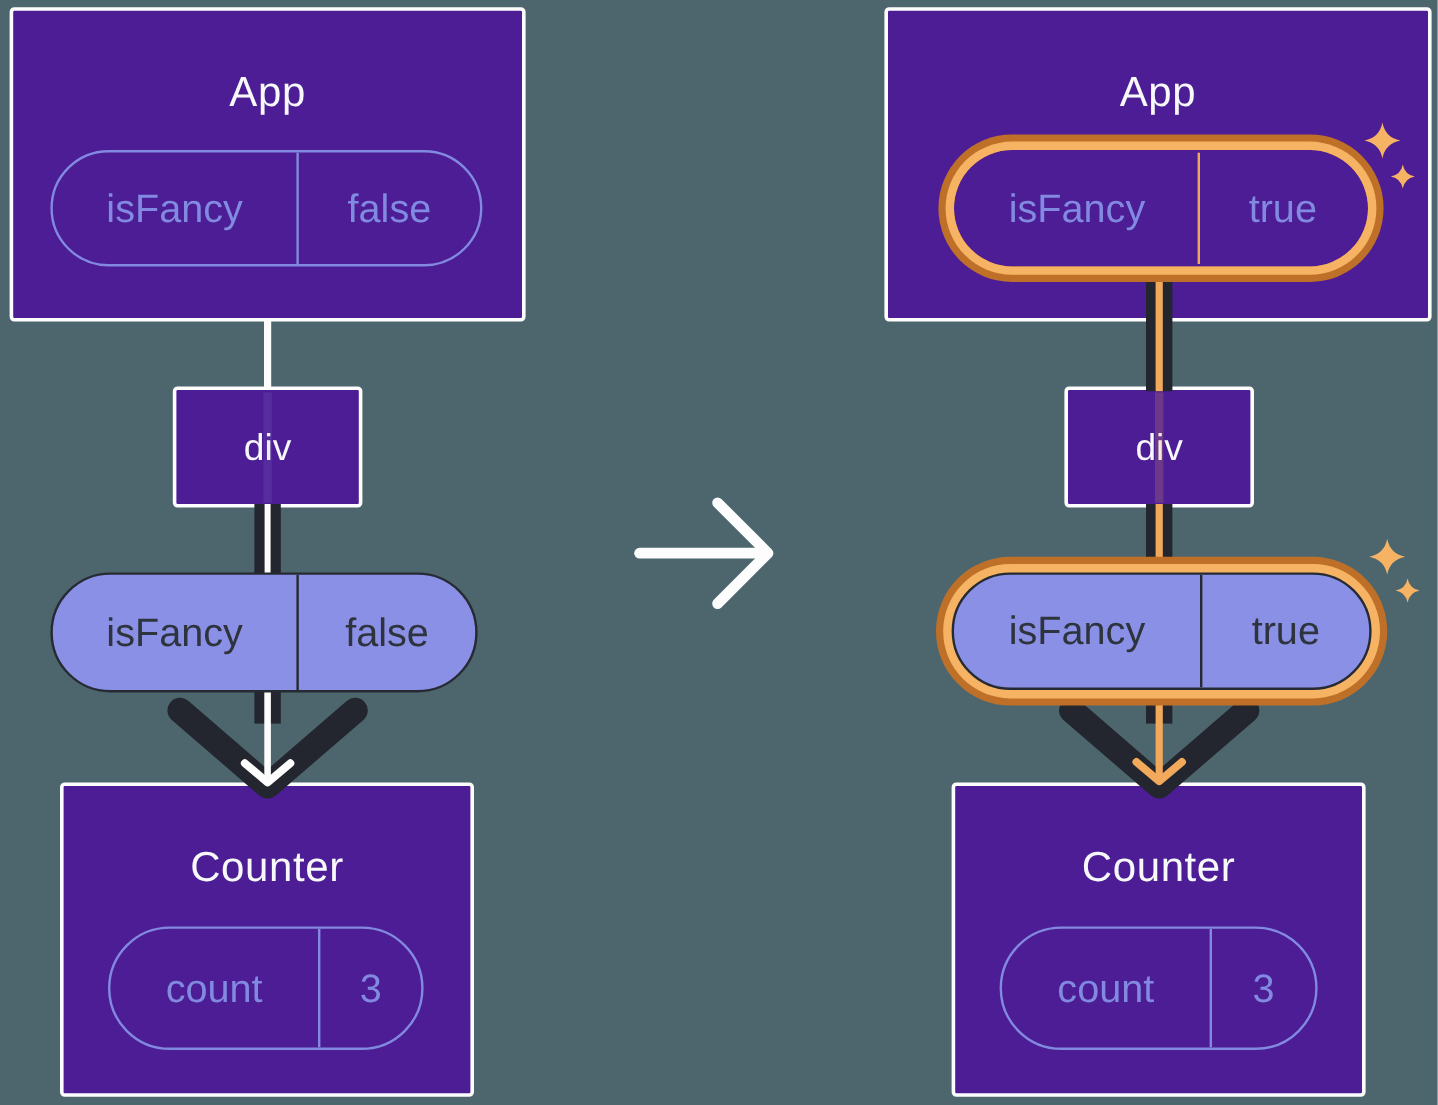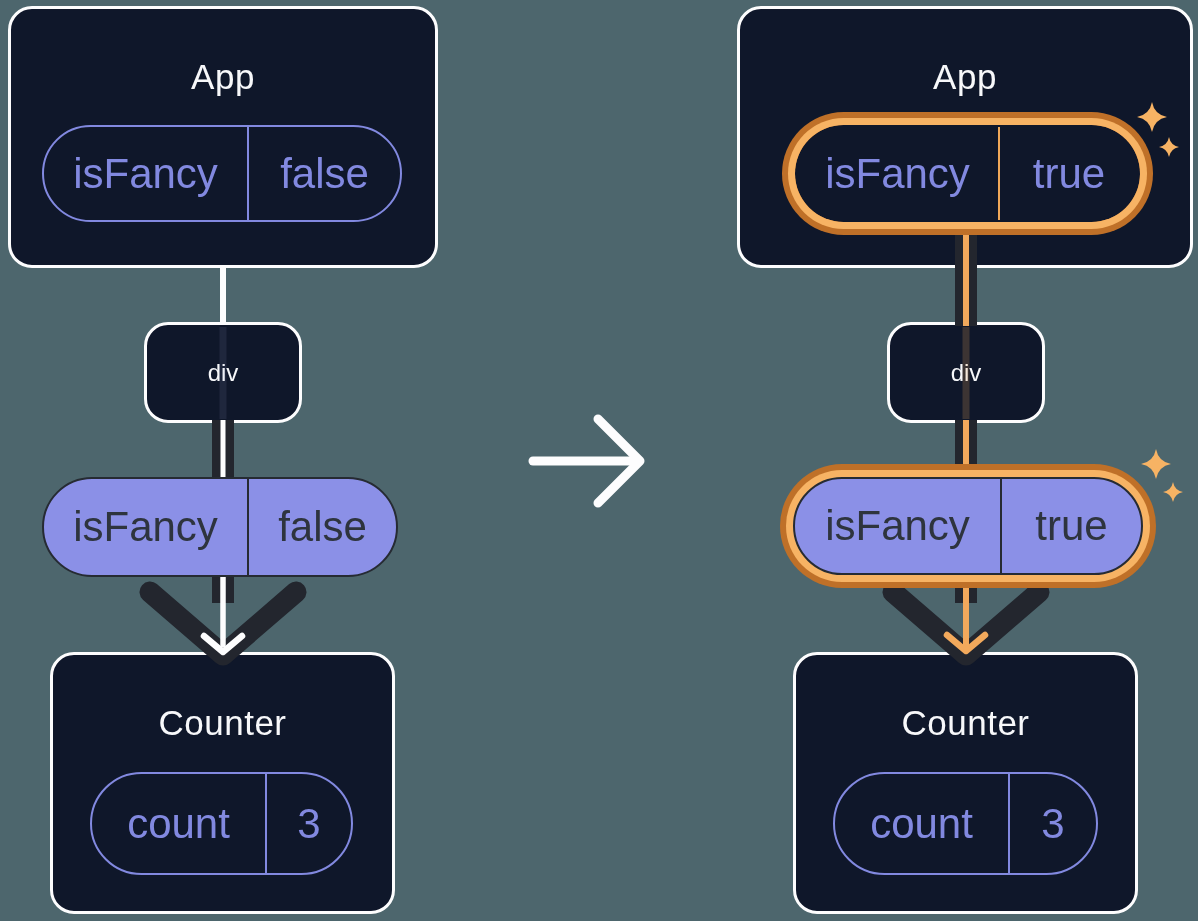--- a/index.html
+++ b/index.html
@@ -2,35 +2,35 @@
 <html><head>
 <meta charset="utf-8">
 <style>
   html,body { margin:0; padding:0; }
   .stage {
     position:relative; width:1198px; height:921px;
     background:#4d666d; overflow:hidden;
     font-family:"Liberation Sans", sans-serif;
   }
   .card {
-    position:absolute; background:#0f172a;
-    border:3px solid #fdfdfe; border-radius:24px;
+    position:absolute; background:#4c1d95;
+    border:3px solid #fdfdfe; border-radius:4px;
     box-sizing:border-box;
   }
   .card-title {
     position:absolute; left:0; top:48px; width:100%;
     text-align:center; color:#f7f8fa; font-size:35px;
     font-weight:500; letter-spacing:0.5px;
   }
   .div-card { display:flex; align-items:center; justify-content:center; }
-  .div-label { color:#f7f8fa; font-size:24px; font-weight:500; }
+  .div-label { color:#f7f8fa; font-size:31px; font-weight:500; }
   .pill {
     position:absolute; display:flex; align-items:stretch;
     border-radius:60px; box-sizing:border-box; z-index:10;
-    font-size:42px; overflow:hidden;justify-content:center;
+    font-size:33px; overflow:hidden;justify-content:center;
   }
   .pill .cell { display:flex; align-items:center; justify-content:center; }
   .pill .cell-value { flex:1; }
   .pill .sep { width:2px; }
 
   
   .pill-outline { border:2px solid #8289e0; color:#8289e0; background:transparent; }
   .pill-outline .sep { background:#8289e0; }
 
   

